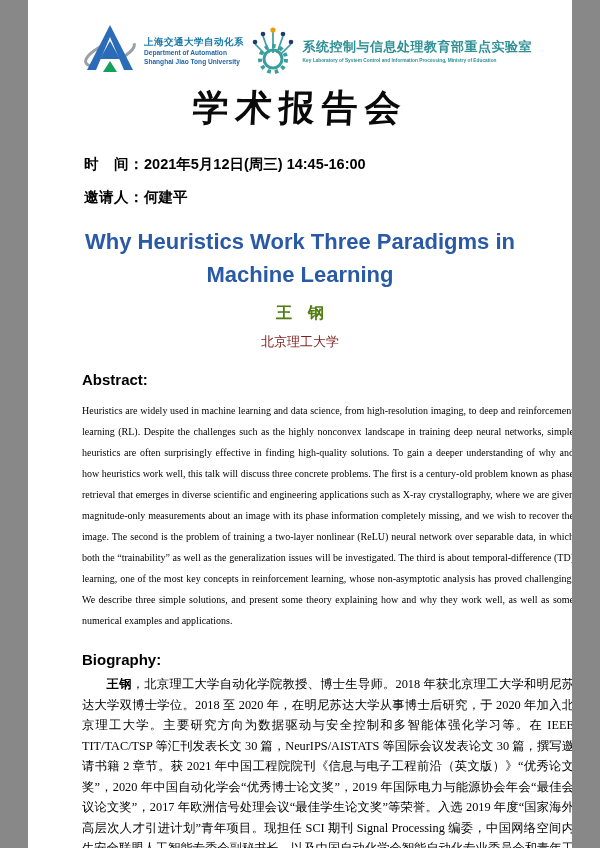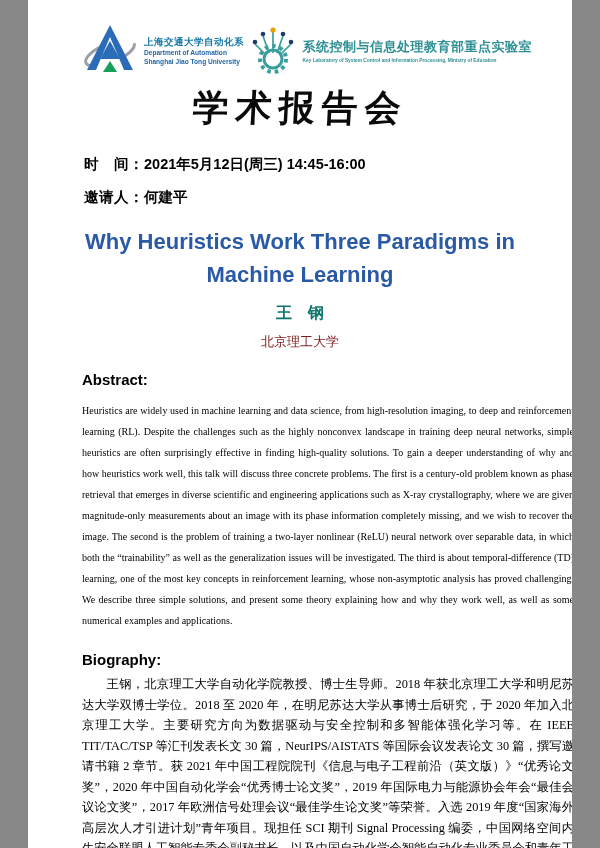--- a/index.html
+++ b/index.html
@@ -63,21 +63,21 @@
     margin: 18px auto 0;
     text-align: center;
     font-family: "Liberation Sans", sans-serif;
     font-weight: bold;
     font-size: 22px;
     line-height: 33px;
     color: #2a5aa5;
   }
   .speaker {
     margin-top: 12px; text-align: center;
-    font-size: 16px; font-weight: bold; color: #0f766e;
+    font-size: 16px; font-weight: bold; color: #4d7c0f;
   }
   .affiliation {
     margin-top: 9px; text-align: center;
     font-size: 13px; color: #7f1d1d;
   }
   
   .section-heading {
     font-family: "Liberation Sans", sans-serif;
     font-weight: bold;
     font-size: 15px;
@@ -91,21 +91,21 @@
     line-height: 21px;
   }
   .bio-body {
     width: 492px;
     margin: 6px 54px 0 54px;
     text-align: justify;
     font-size: 12.3px;
     line-height: 20.5px;
     text-indent: 2em;
   }
-  .bio-lead { font-weight: normal; }
+  .bio-lead { font-weight: bold; }
 </style>
 </head>
 <body>
 
 <div class="page">
 
   <div class="header">
 
     <div class="logo logo-left">
       <span>

